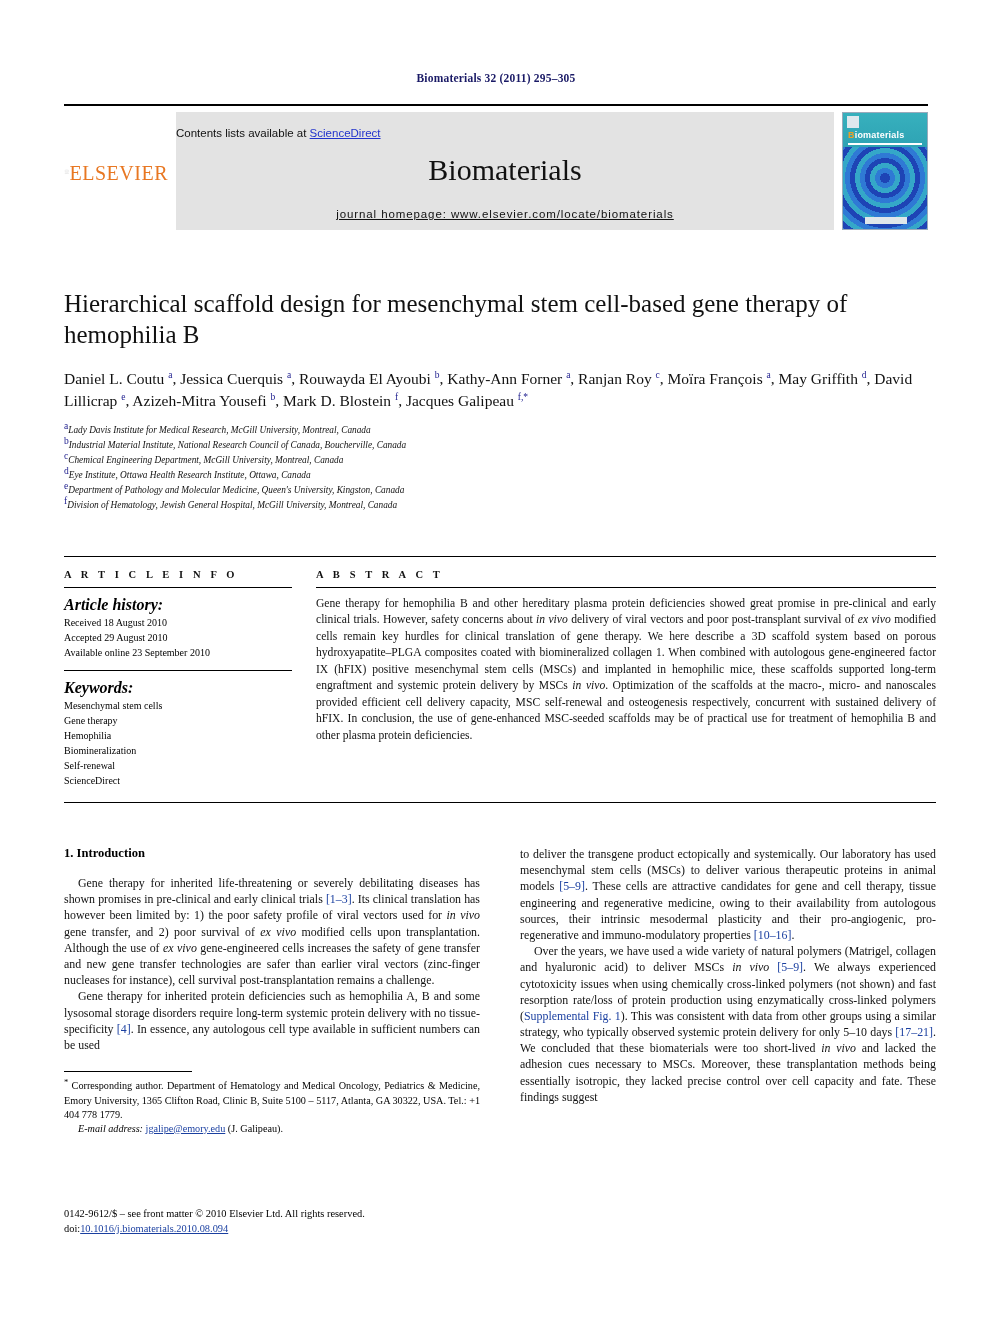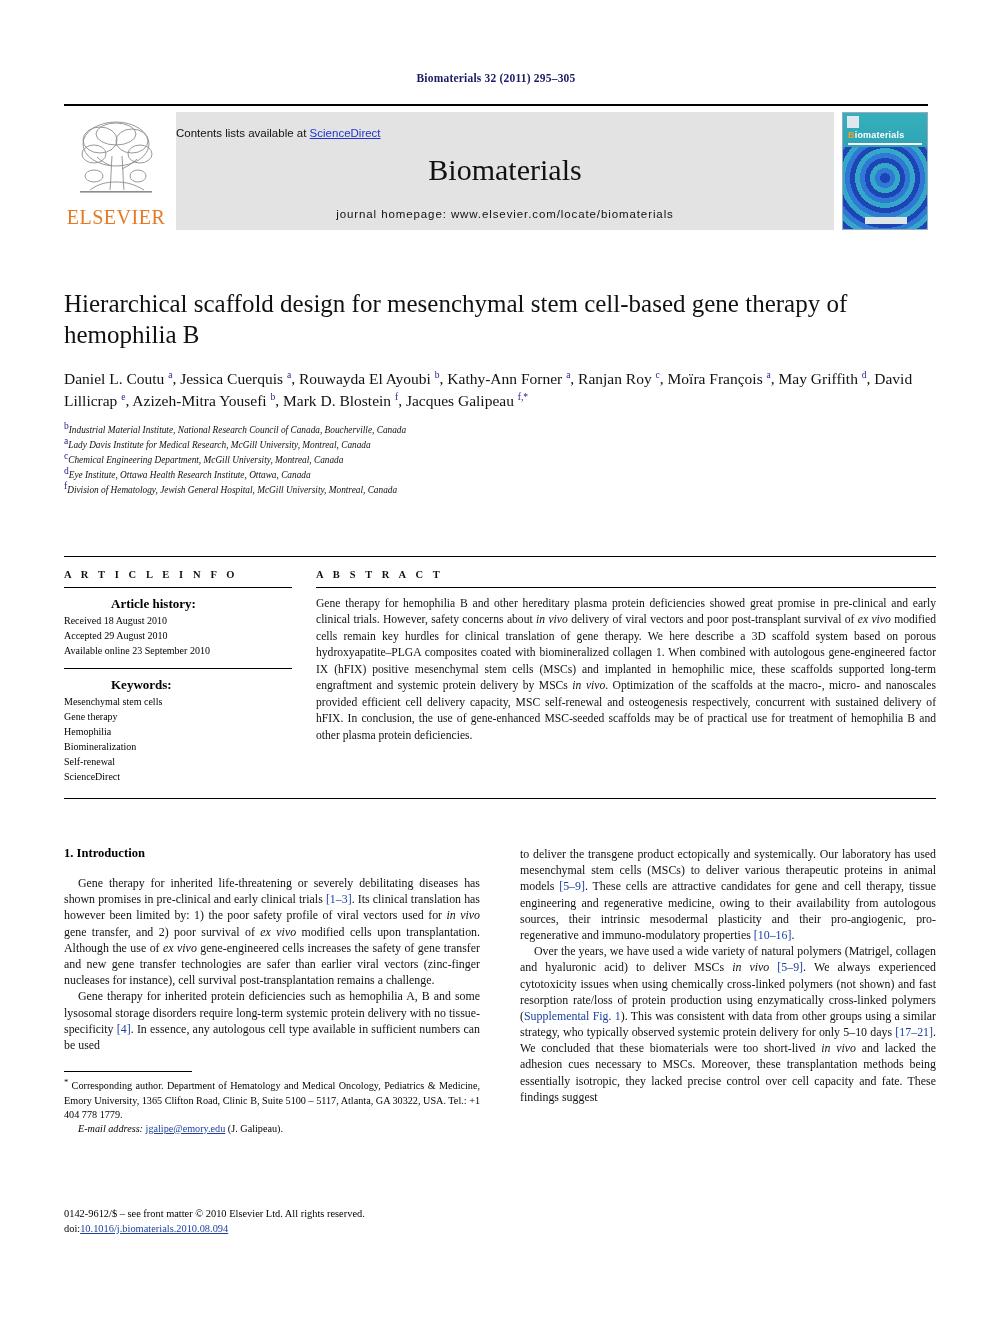--- a/index.html
+++ b/index.html
@@ -48,21 +48,21 @@
   .mast-row {
     display: flex;
     align-items: flex-start;
     height: 118px;
   }
   .elsevier-logo {
     width: 104px;
     height: 118px;
     flex: 0 0 104px;
     display: flex;
-    flex-direction: column;
+    flex-direction: row;
     align-items: center;
     justify-content: flex-start;
     padding-top: 2px;
     box-sizing: border-box;
   }
   .elsevier-word {
     font-family: "Liberation Serif", serif;
     font-size: 20px;
     letter-spacing: .5px;
     color: #E87722;
@@ -95,20 +95,21 @@
     color: #111;
   }
   .homepage-line {
     position: absolute;
     bottom: 10px; left: 0; right: 0;
     text-align: center;
     font-family: "Liberation Sans", sans-serif;
     font-size: 11.5px;
     letter-spacing: .9px;
     color: #111;
+    text-decoration: underline;
   }
   .cover-thumb {
     flex: 0 0 86px;
     width: 86px;
     height: 118px;
     position: relative;
     overflow: hidden;
     background: #2ca8b8;
     border: 1px solid #9ab;
     box-sizing: border-box;
@@ -214,24 +215,24 @@
   .sec-head {
     font-family: "Liberation Serif", serif;
     font-size: 10.5px;
     font-weight: bold;
     letter-spacing: 3.6px;
     margin: 12px 0 7px 0;
     color: #111;
   }
   .hr-thin { border-top: 1.2px solid #000; margin: 0 0 8px 0; }
   .info-sub {
-    font-size: 13px;
+    font-size: 16px;
+    font-style: italic;
     font-weight: bold;
     margin-bottom: 1px;
-    margin-left: 47px;
   }
   .info-line {
     font-size: 10px;
     line-height: 1.5;
   }
   .kw-block { margin-top: 10px; }
   .abstract-text {
     font-size: 11.6px;
     line-height: 1.42;
     text-align: justify;
@@ -344,24 +345,25 @@
         <div class="cover-foot"></div>
       </div>
 
     </div>
   </div>
 
   <div class="title-block">
     <h1 class="article-title">Hierarchical scaffold design for mesenchymal stem cell-based gene therapy of hemophilia B</h1>
     <div class="authors">Daniel L. Coutu <sup>a</sup>, Jessica Cuerquis <sup>a</sup>, Rouwayda El Ayoubi <sup>b</sup>, Kathy-Ann Forner <sup>a</sup>, Ranjan Roy <sup>c</sup>, Moïra François <sup>a</sup>, May Griffith <sup>d</sup>, David Lillicrap <sup>e</sup>, Azizeh-Mitra Yousefi <sup>b</sup>, Mark D. Blostein <sup>f</sup>, Jacques Galipeau <sup>f,</sup><sup>*</sup></div>
     <div class="affiliations">
+      <div class="aff"><sup>a</sup><span>Lady Davis Institute for Medical Research, McGill University, Montreal, Canada</span></div>
       <div class="aff"><sup>b</sup><span>Industrial Material Institute, National Research Council of Canada, Boucherville, Canada</span></div>
-      <div class="aff"><sup>a</sup><span>Lady Davis Institute for Medical Research, McGill University, Montreal, Canada</span></div>
       <div class="aff"><sup>c</sup><span>Chemical Engineering Department, McGill University, Montreal, Canada</span></div>
       <div class="aff"><sup>d</sup><span>Eye Institute, Ottawa Health Research Institute, Ottawa, Canada</span></div>
+      <div class="aff"><sup>e</sup><span>Department of Pathology and Molecular Medicine, Queen's University, Kingston, Canada</span></div>
       <div class="aff"><sup>f</sup><span>Division of Hematology, Jewish General Hospital, McGill University, Montreal, Canada</span></div>
     </div>
   </div>
 
   <div class="band">
     <div class="band-rule-top"></div>
     <div class="band-cols">
 
       <div class="info-col">
         <div class="sec-head">A R T I C L E   I N F O</div>

